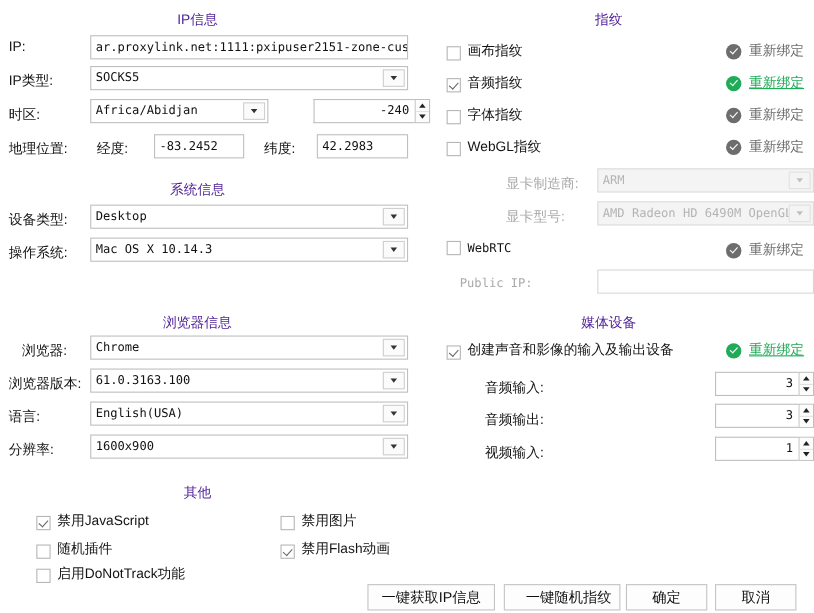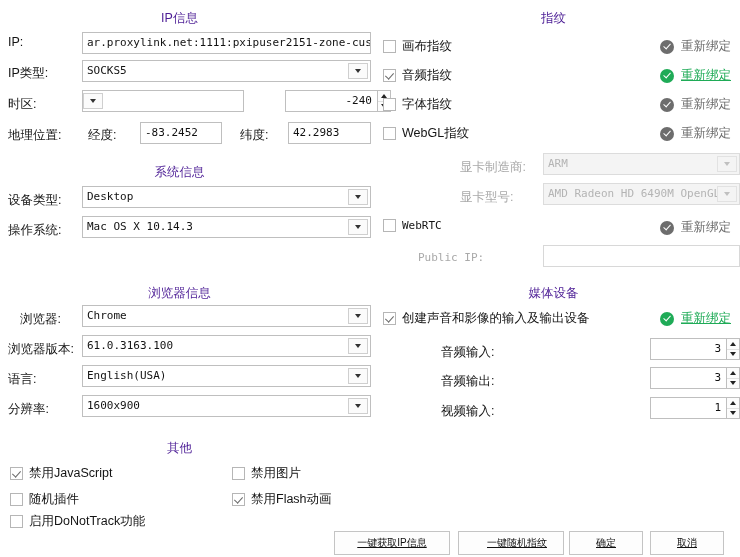--- a/index.html
+++ b/index.html
@@ -151,22 +151,23 @@
     width: 0; height: 0;
     border-left: 3px solid transparent;
     border-right: 3px solid transparent;
     border-top: 4px solid #222;
   }
 
   
   .chk {
     position: absolute;
     display: flex;
-    align-items: center;
-    white-space: nowrap;
+    align-items: flex-end;
+    white-space: nowrap;
+    margin-left: 23px;
   }
   .chk .box {
     width: 13px; height: 13px;
     box-sizing: border-box;
     border: 1px solid #b6b6b6;
     background: #fff;
     margin-right: 6px;
     flex: 0 0 13px;
     position: relative;
   }
@@ -218,28 +219,27 @@
     color: #1fab57;
     text-decoration: underline;
   }
 
   
   .btn {
     position: absolute;
     box-sizing: border-box;
     border: 1px solid #c4c4c4;
     background: #fdfdfd;
-    font-size: 10px;
+    font-size: 13px;
     color: #111;
     display: flex;
     align-items: center;
     justify-content: center;
     height: 24px;
     white-space: nowrap;
-    text-decoration: underline;
   }
 </style>
 </head>
 <body>
 
 <div class="group-head" style="left:4px; top:10px; width:360px;">
   <span class="gtitle">IP信息</span>
   <span class="grule"></span>
 </div>
 
@@ -249,20 +249,21 @@
 <div class="lbl" style="left:8px; top:65px;">IP类型:</div>
 <div class="combo" style="left:82px; top:60px; width:289px;">
   <span class="ctext">SOCKS5</span>
   <span class="cbtn">
       <i class="arw"></i>
     </span>
 </div>
 
 <div class="lbl" style="left:8px; top:96px;">时区:</div>
 <div class="combo" style="left:82px; top:90px; width:162px;">
+  <span class="ctext">Africa/Abidjan</span>
   <span class="cbtn">
       <i class="arw"></i>
     </span>
 </div>
 <div class="spin" style="left:285px; top:90px; width:106px;">
   <span class="sfield">-240</span>
   <span class="sbtns">
     <span class="sbtn up">
         <i class="au"></i>
       </span>

